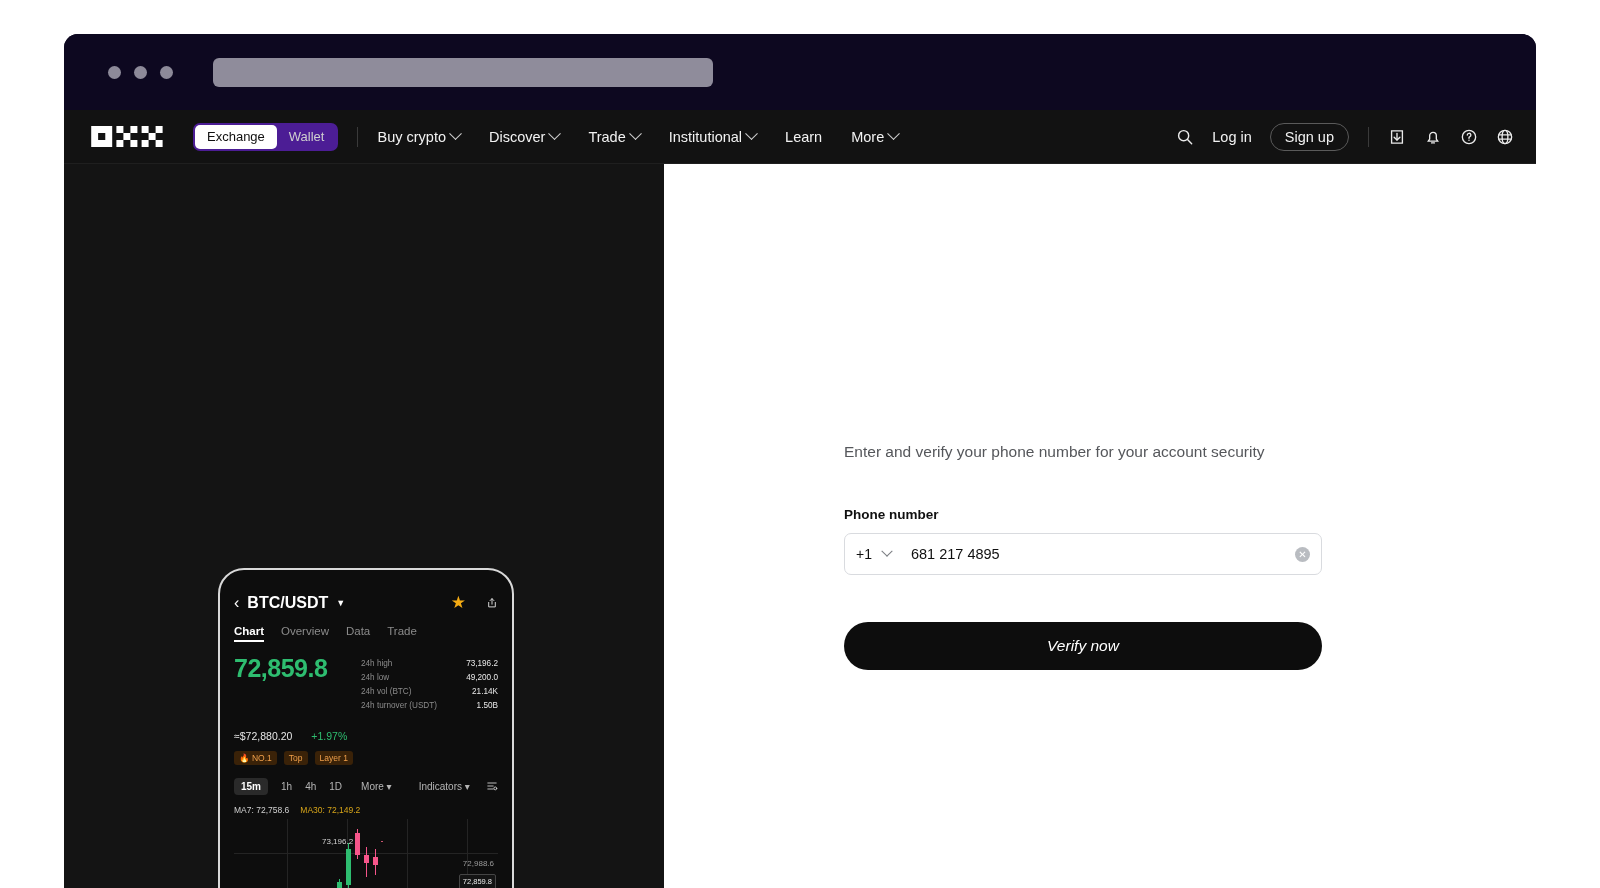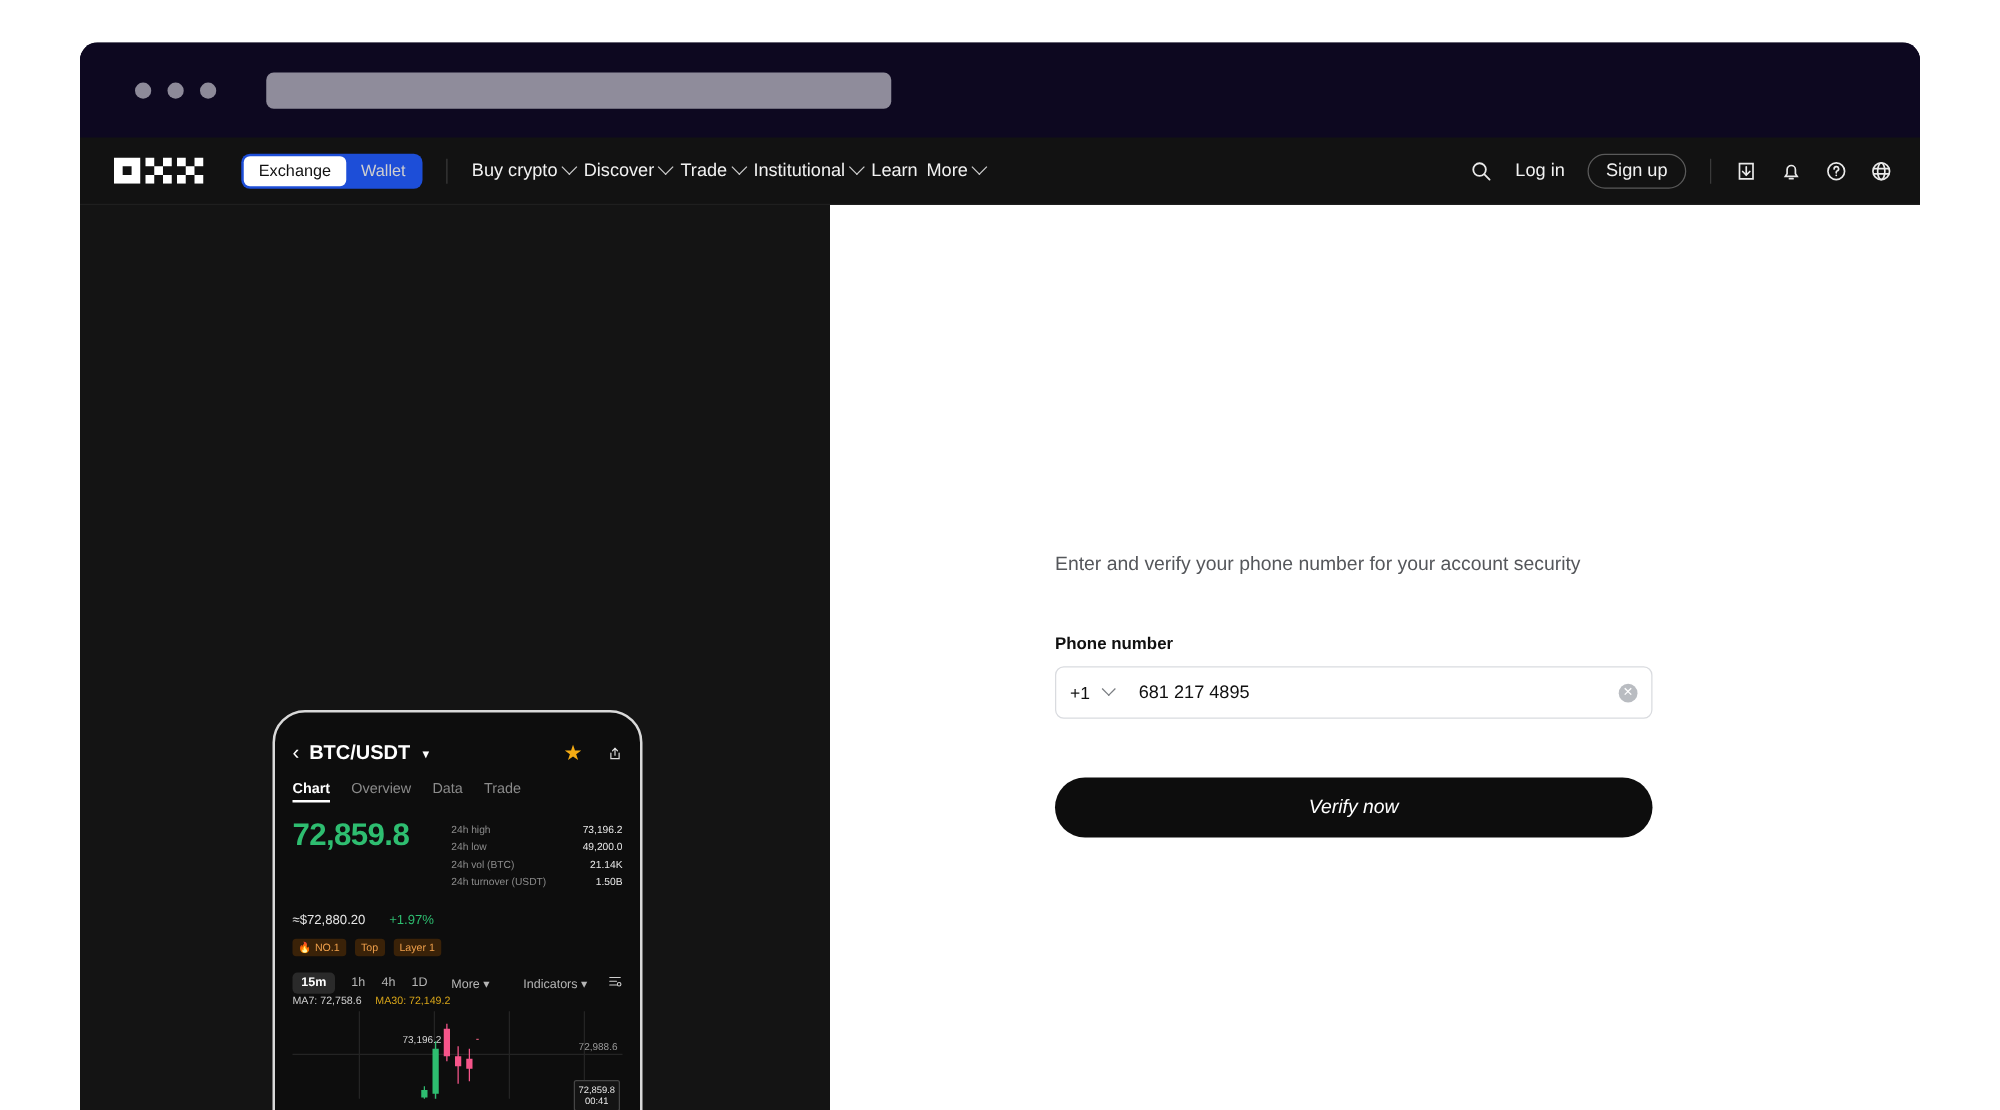--- a/index.html
+++ b/index.html
@@ -31,30 +31,30 @@
   
   .nav {
     height: 54px; background: #121212;
     display: flex; align-items: center;
     padding: 0 22px 0 27px;
     position: relative;
     border-bottom: 1px solid #1f1f1f;
   }
   .logo { width: 76px; height: 21px; display: block; margin-right: 26px; flex: none; }
   .seg {
-    display: flex; background: #1d4ed8; border-radius: 7px; padding: 2px;
+    display: flex; background: #4c1d95; border-radius: 7px; padding: 2px;
     height: 28px; align-items: center; flex: none;
   }
   .seg-btn {
     font-size: 13px; padding: 0 12px; height: 24px; line-height: 24px;
     border-radius: 5px; color: #cfcfcf; cursor: pointer; white-space: nowrap;
   }
   .seg-btn.active { background: #ffffff; color: #101010; font-weight: 400; }
   .nav-sep { width: 1px; height: 20px; background: #3a3a3a; margin: 0 19px; flex: none; }
-  .nav-links { display: flex; align-items: center; gap: 7px; }
+  .nav-links { display: flex; align-items: center; gap: 29px; }
   .nav-link {
     display: flex; align-items: center; gap: 5px;
     color: #f2f2f2; font-size: 14.5px; cursor: pointer; white-space: nowrap;
   }
   .chev { width: 9px; height: 9px; border-right: 1.6px solid #cfcfcf; border-bottom: 1.6px solid #cfcfcf;
           transform: rotate(45deg) translate(-2px,-2px); display: inline-block; }
   .nav-right { margin-left: auto; display: flex; align-items: center; gap: 18px; }
   .ico { color: #eaeaea; display: flex; align-items: center; justify-content: center; cursor: pointer; }
   .login { color: #f2f2f2; font-size: 14.5px; cursor: pointer; }
   .signup {
@@ -97,21 +97,21 @@
   .ph-stat .k { color: #8b8b8b; }
   .ph-stat .v { color: #e8e8e8; }
   .ph-badges { display: flex; gap: 7px; margin-top: 9px; }
   .badge { font-size: 8.5px; color: #f0a04b; background: #3a2208; border-radius: 3px; padding: 2px 5px; }
   .ph-tf { display: flex; align-items: center; gap: 13px; margin-top: 13px; font-size: 10px; color: #b5b5b5; }
   .tf { }
   .tf.active { background: #2a2a2a; color: #fff; font-weight: bold; border-radius: 4px; padding: 3px 7px; }
   .tf-more { margin-left: 6px; }
   .tf-ind { margin-left: 14px; text-align: right; }
   .tf-cfg { margin-left: auto; color: #cfcfcf; }
-  .ph-ma { display: flex; gap: 11px; font-size: 8.5px; }
+  .ph-ma { display: flex; gap: 11px; margin-top: 10px; font-size: 8.5px; }
   .ma7 { color: #d0d0d0; }
   .ma30 { color: #d6a419; }
   .chartbox { position: relative; margin-top: 4px; height: 70px; }
   .grid-v { position: absolute; top: 0; bottom: 0; width: 1px; background: #242424; }
   .grid-h { position: absolute; left: 0; right: 0; height: 1px; background: #242424; }
   .cand { position: absolute; width: 5px; }
   .cand i { position: absolute; left: 2px; width: 1px; top: 0; bottom: 0; }
   .cand b { position: absolute; left: 0; width: 5px; }
   .hi-label { position: absolute; color: #d4d4d4; font-size: 8px; }
   .ax-label { position: absolute; color: #9a9a9a; font-size: 8px; }
@@ -334,21 +334,21 @@
           </div>
 
           <div class="chartbox">
             <span class="grid-v" style="left:53px"></span>
             <span class="grid-v" style="left:113px"></span>
             <span class="grid-v" style="left:173px"></span>
             <span class="grid-v" style="left:233px"></span>
             <span class="grid-h" style="top:34px"></span>
             <span class="hi-label" style="left:88px; top:18px">73,196.2</span>
             <span class="grid-h" style="left:147px; right:115px; top:22px; height:1px; background:#c9546f;"></span>
-            <span class="ax-label" style="right:4px; top:24px">72,988.6</span>
+            <span class="ax-label" style="right:4px; top:40px">72,988.6</span>
             <div id="candles">
                 <span class="cand" style="left: 103px; top: 60px; height: 10px;">
                   <i style="background: rgb(46, 189, 112);"></i>
                   <b style="background: rgb(46, 189, 112); top: 3px; height: 6px;"></b>
                 </span>
                 <span class="cand" style="left: 112px; top: 24px; height: 46px;">
                   <i style="background: rgb(46, 189, 112);"></i>
                   <b style="background: rgb(46, 189, 112); top: 6px; height: 36px;"></b>
                 </span>
                 <span class="cand" style="left: 121px; top: 10px; height: 30px;">

